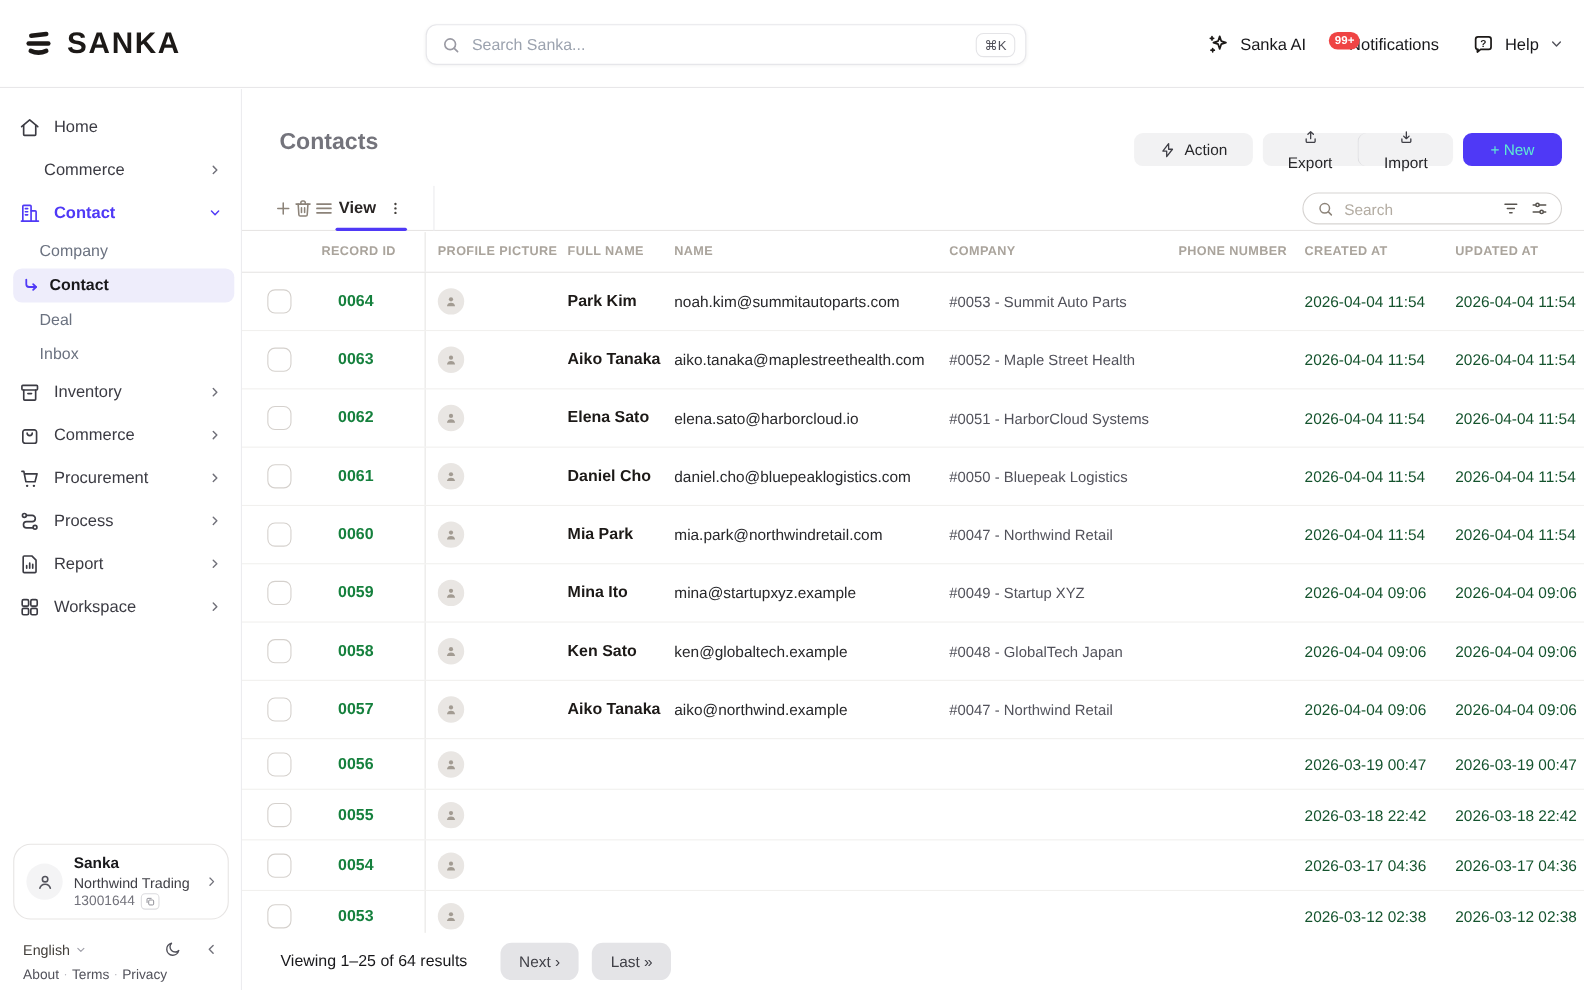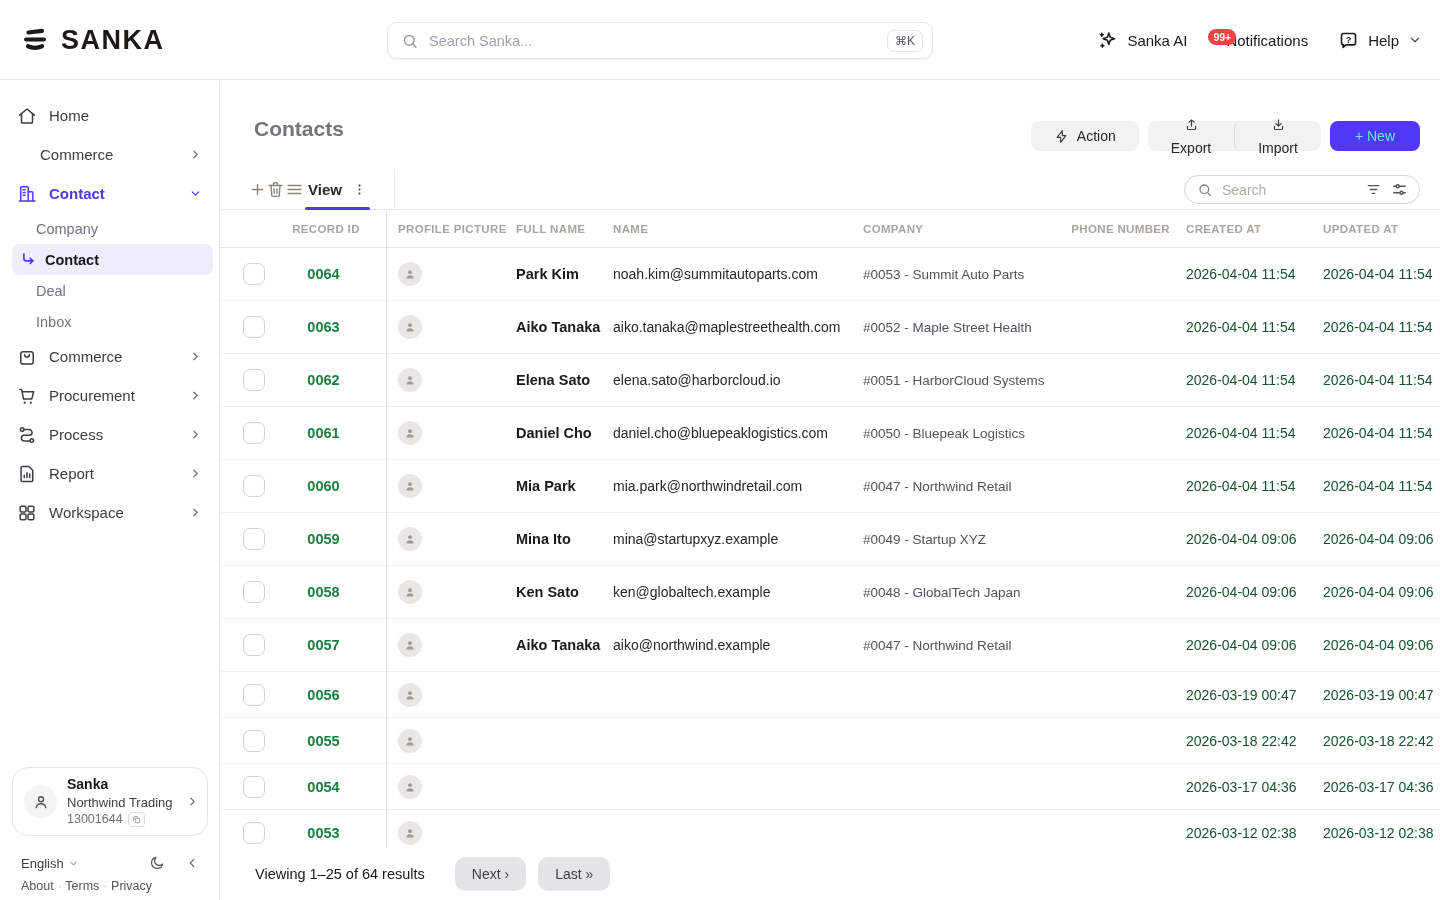--- a/index.html
+++ b/index.html
@@ -270,20 +270,35 @@
       </div>
       <div class="side-sub">
         <span>Deal</span>
       </div>
       <div class="side-sub">
         <span>Inbox</span>
       </div>
       <div class="side-item">
         <span class="sic">
           <svg viewBox="0 0 24 24" fill="none" stroke="currentColor" stroke-width="1.8" stroke-linecap="round" stroke-linejoin="round">
+            <rect x="3.5" y="4" width="17" height="5" rx="1"></rect>
+            <path d="M5.5 9v10.1a1 1 0 0 0 1 1h11a1 1 0 0 0 1-1V9"></path>
+            <path d="M10 13h4"></path>
+          </svg>
+        </span>
+        <span>Inventory</span>
+        <span class="schev">
+          <svg viewBox="0 0 24 24" fill="none" stroke="currentColor" stroke-width="2.4" stroke-linecap="round" stroke-linejoin="round">
+            <path d="m9 6 6 6-6 6"></path>
+          </svg>
+        </span>
+      </div>
+      <div class="side-item">
+        <span class="sic">
+          <svg viewBox="0 0 24 24" fill="none" stroke="currentColor" stroke-width="1.8" stroke-linecap="round" stroke-linejoin="round">
             <path d="M4.5 8.3A2.6 2.6 0 0 1 7.1 5.7h9.8a2.6 2.6 0 0 1 2.6 2.6v9.5a2.6 2.6 0 0 1-2.6 2.6H7.1a2.6 2.6 0 0 1-2.6-2.6z"></path>
             <path d="M9.2 9.2a2.8 2.8 0 0 0 5.6 0"></path>
           </svg>
         </span>
         <span>Commerce</span>
         <span class="schev">
           <svg viewBox="0 0 24 24" fill="none" stroke="currentColor" stroke-width="2.4" stroke-linecap="round" stroke-linejoin="round">
             <path d="m9 6 6 6-6 6"></path>
           </svg>
         </span>

